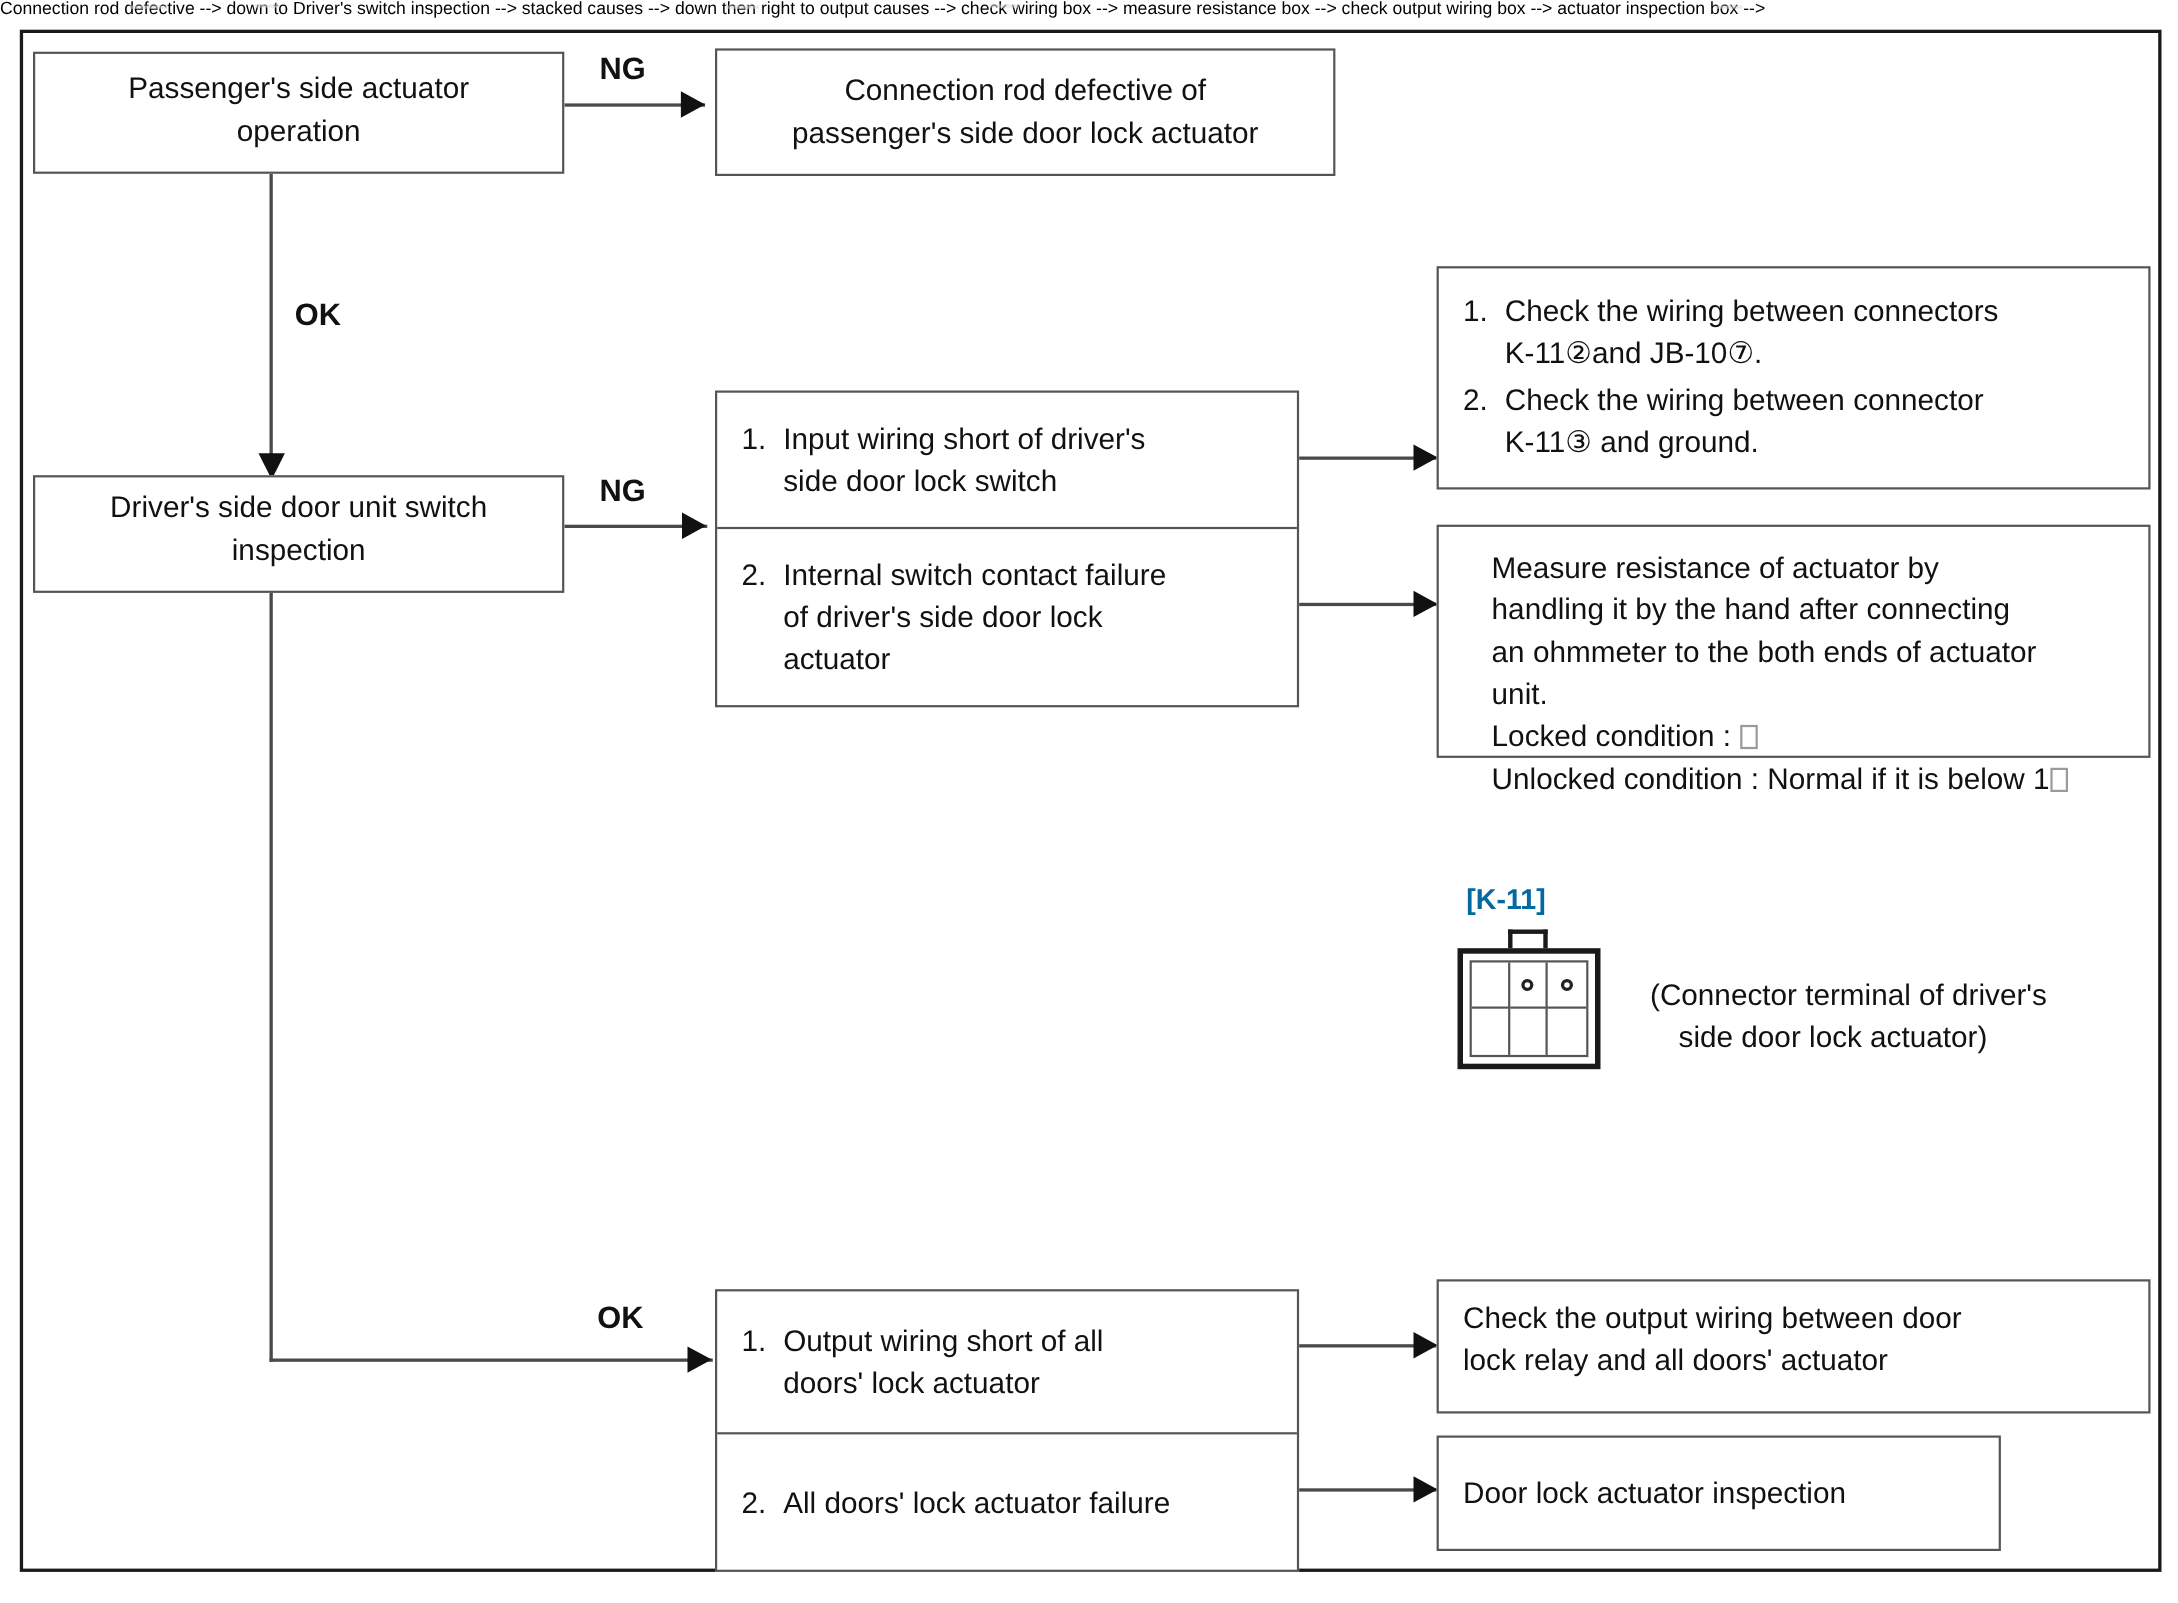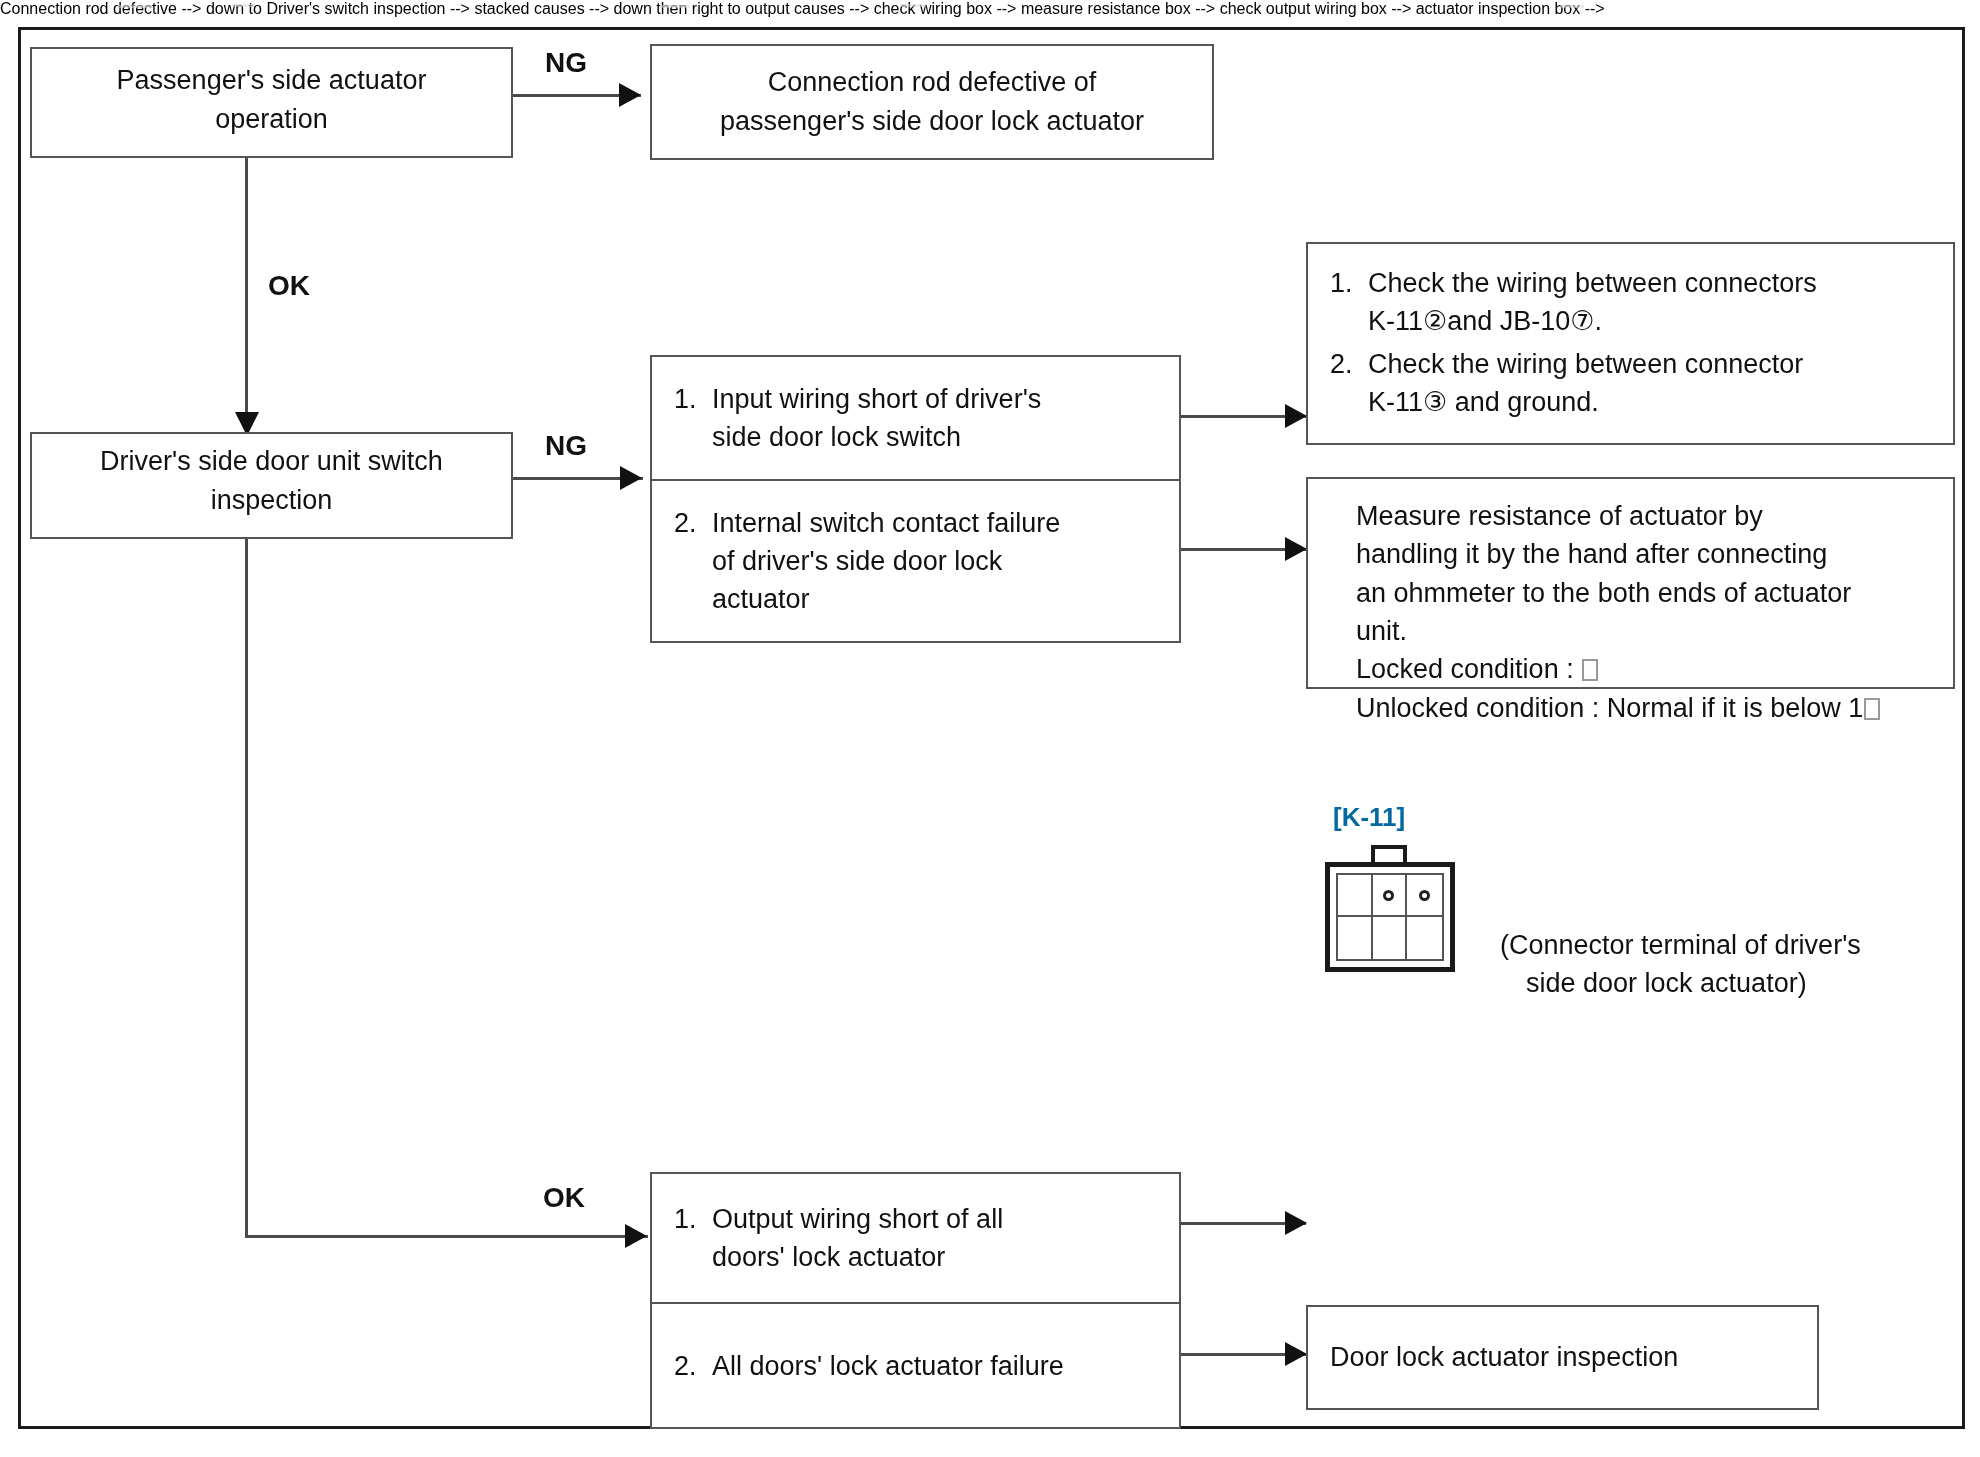--- a/index.html
+++ b/index.html
@@ -181,21 +181,20 @@
     height: 11px;
     border: 3px solid #222222;
     border-radius: 50%;
     box-sizing: border-box;
   }
   .connector-caption {
     position: absolute;
     font-size: 27px;
     line-height: 1.42;
     color: #111111;
-    margin-top: 40px;
   }
   .connector-caption .l2 { display: block; padding-left: 26px; }
 </style>
 </head>
 <body>
 
 <div id="page">
 
   
   <div class="scan-speck" style="left:118px; top:5px; width:34px;"></div>
@@ -367,20 +366,26 @@
       <div class="numitem">
         <span class="num">2.</span>
         <span class="txt">
           <span>All doors' lock actuator failure</span>
         </span>
       </div>
     </div>
   </div>
 
   
+  <div class="box" style="left:1306px; top:1163px; width:649px; height:122px;">
+    <div class="pad" style="padding-top:14px; justify-content:flex-start;">
+      <div>Check the output wiring between door</div>
+      <div>lock relay and all doors' actuator</div>
+    </div>
+  </div>
 
   
   <div class="box" style="left:1306px; top:1305px; width:513px; height:105px;">
     <div class="pad" style="justify-content:center;">
       <div>Door lock actuator inspection</div>
     </div>
   </div>
 
 </div>
 

